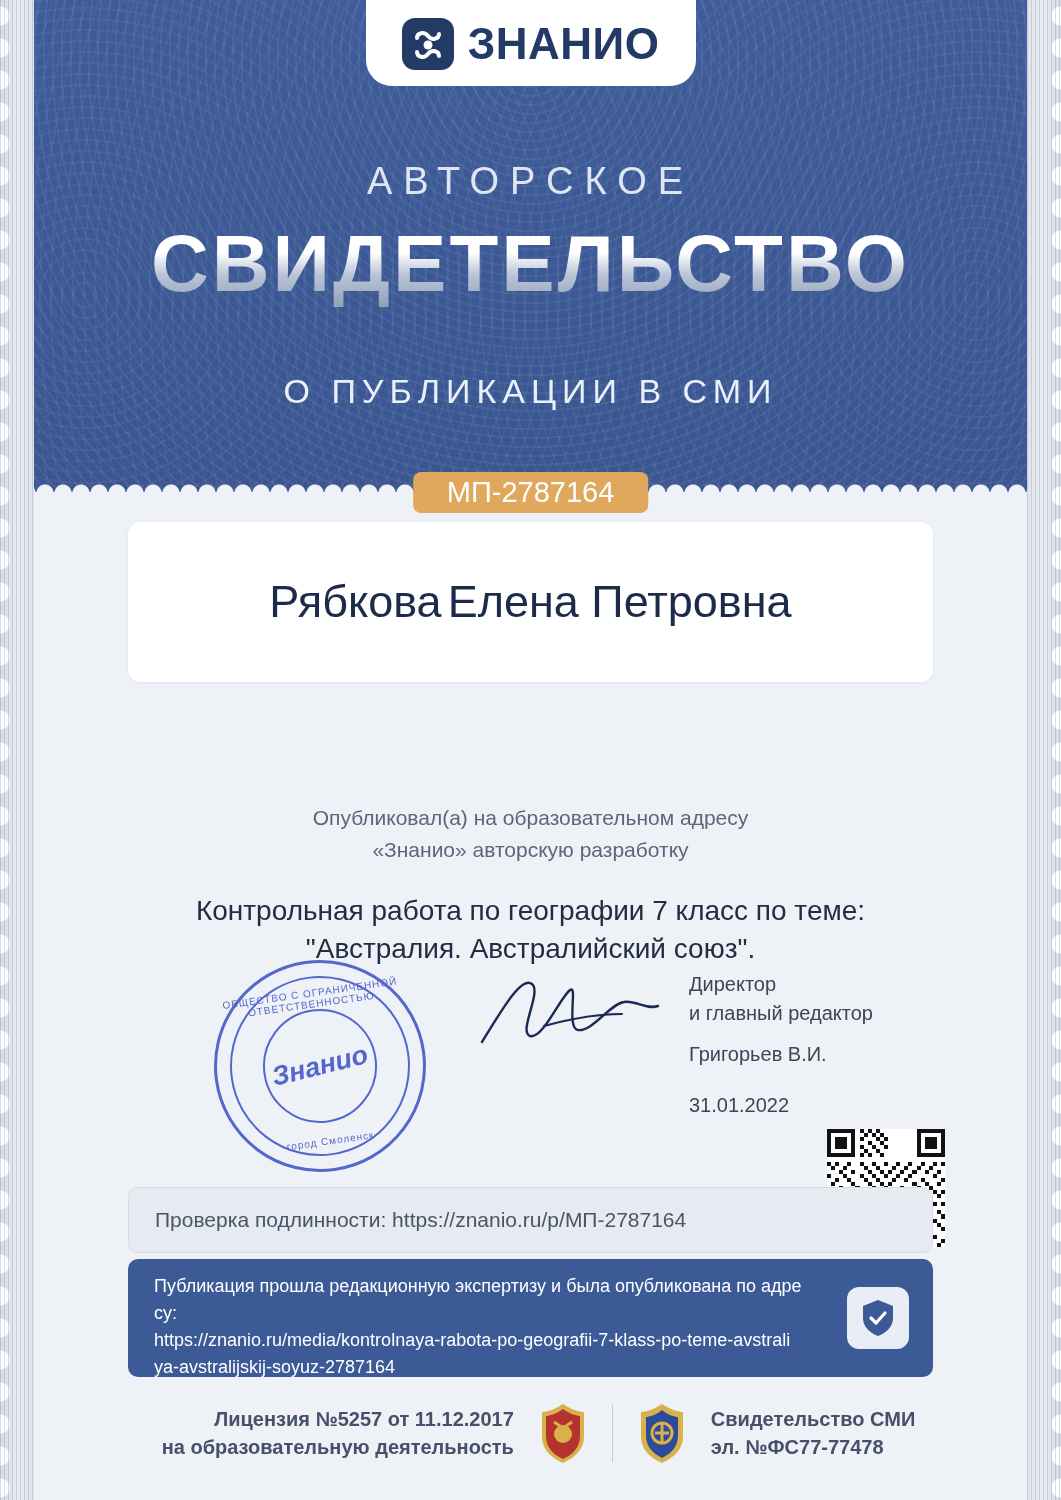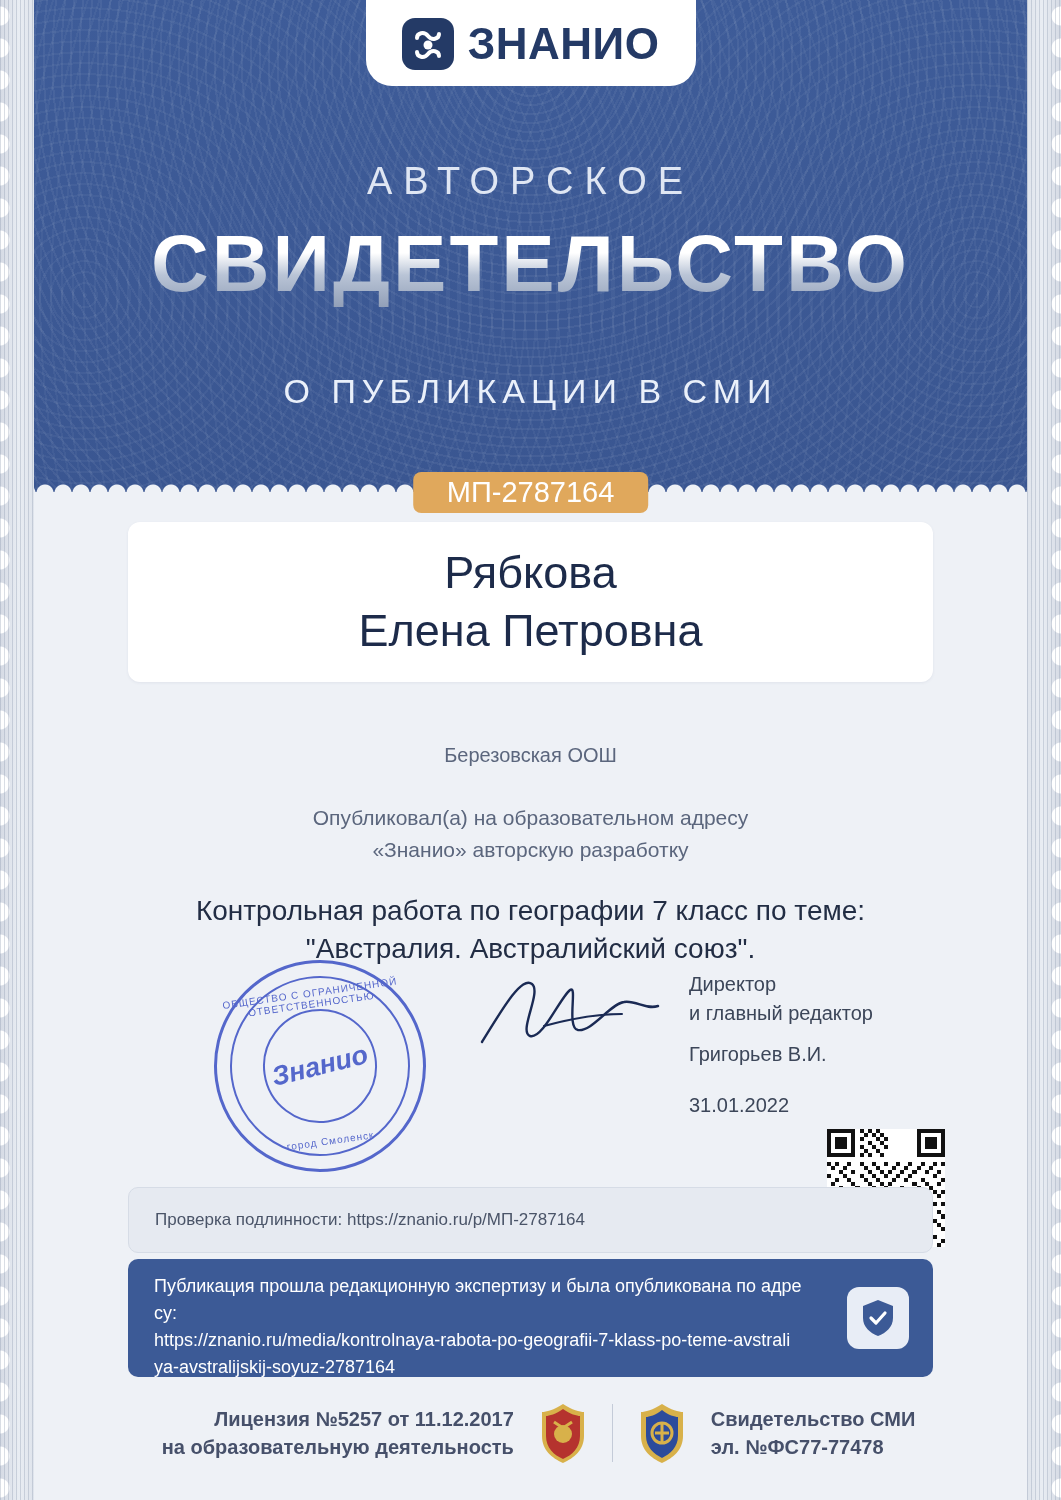--- a/index.html
+++ b/index.html
@@ -177,21 +177,21 @@
 
   .name-card {
     position: absolute;
     left: 94px;
     right: 94px;
     top: 30px;
     height: 160px;
     background: #ffffff;
     border-radius: 12px;
     display: flex;
-    flex-direction: column;
+    flex-direction: row;
     align-items: center;
     justify-content: center;
     gap: 6px;
     box-shadow: 0 1px 3px rgba(60,80,120,.08);
   }
   .name-line {
     font-size: 45px;
     color: #1d2b4a;
   }
 
@@ -308,21 +308,21 @@
     right: 94px;
     top: 695px;
     height: 66px;
     background: #e6eaf1;
     border: 1px solid #d6dce6;
     border-radius: 10px;
     display: flex;
     align-items: center;
     padding-left: 26px;
     box-sizing: border-box;
-    font-size: 17px;
+    font-size: 21px;
     color: #4a5management;
     color: #4a5468;
   }
 
   .published {
     position: absolute;
     left: 94px;
     right: 94px;
     top: 767px;
     height: 118px;
@@ -407,21 +407,20 @@
 
   <div class="code-badge">МП-2787164</div>
 
   <div class="body-area">
 
     <div class="name-card">
       <div class="name-line">Рябкова</div>
       <div class="name-line">Елена Петровна</div>
     </div>
 
-    <div class="org">Березовская ООШ</div>
 
     <div class="pub-note">
       <div>Опубликовал(а) на образовательном адресу</div>
       <div>«Знанио» авторскую разработку</div>
     </div>
 
     <div class="work-title">
       <div>Контрольная работа по географии 7 класс по теме:</div>
       <div>"Австралия. Австралийский союз".</div>
     </div>

